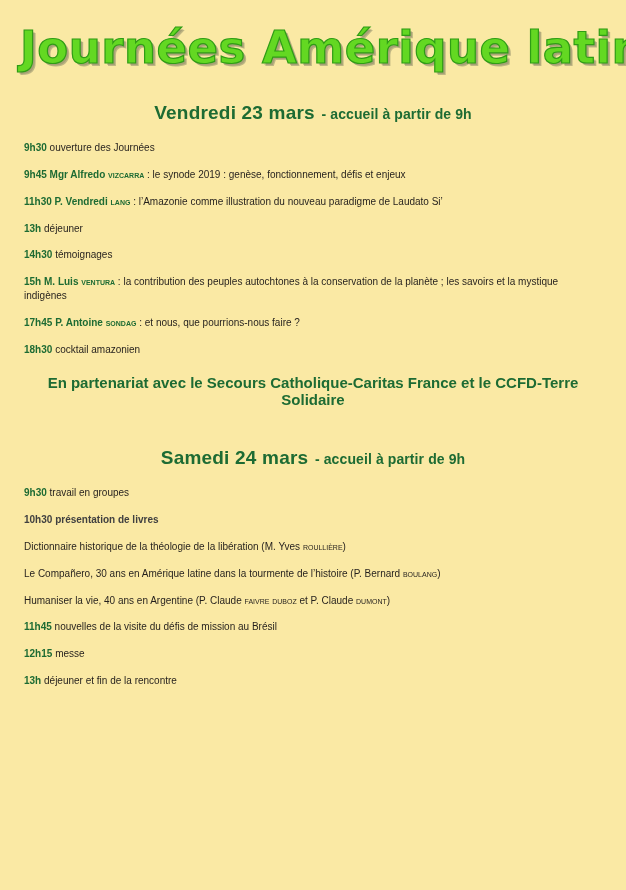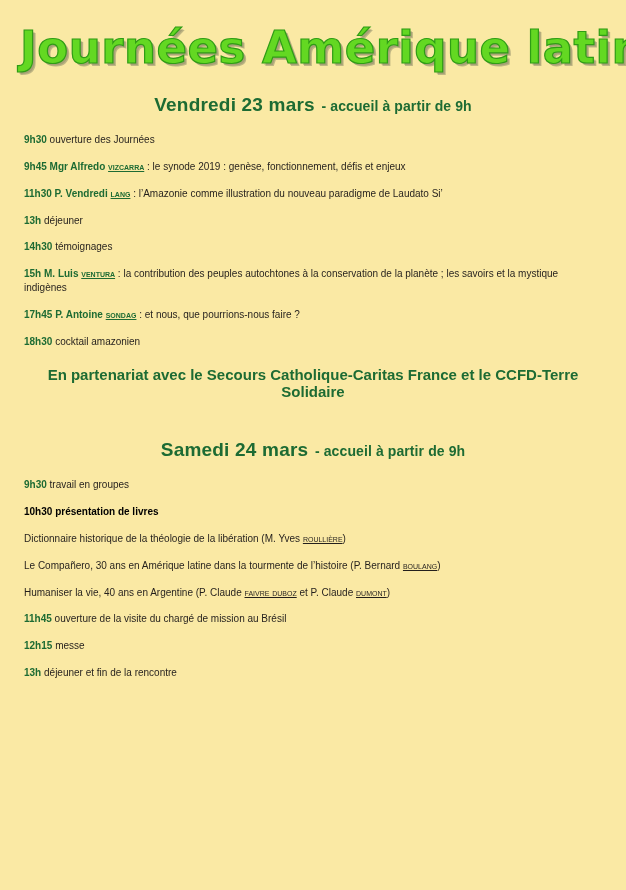--- a/index.html
+++ b/index.html
@@ -50,21 +50,21 @@
   .day-heading .day-name {
     font-size: 19px;
     font-weight: bold;
     letter-spacing: 0.2px;
   }
   .day-heading .day-note {
     font-size: 14px;
     font-weight: bold;
     letter-spacing: 0.1px;
   }
-  #vendredi-heading { margin-top: 18px; }
+  #vendredi-heading { margin-top: 26px; }
   #samedi-heading  { margin-top: 0; }
 
   
   .schedule {
     margin: 0;
     padding: 0;
     list-style: none;
   }
   .sched-item {
     font-size: 10px;
@@ -73,25 +73,24 @@
     margin: 0 0 13px 4px;
     padding-right: 22px;
   }
   .lead {
     color: #1d6b33;
     font-weight: bold;
   }
   .sc {
     font-variant: small-caps;
     text-transform: lowercase;
-    text-decoration: underline;
   }
   .desc { color: #231f1c; }
   .all-green {
-    color: #000000;
+    color: #404040;
     font-weight: bold;
   }
 
   
   .partner-note {
     text-align: center;
     color: #1d6b33;
     font-weight: bold;
     font-size: 15px;
     margin: 18px 0 0 0;
@@ -138,18 +137,18 @@
   </h2>
 
   <div class="spacer-vendredi"></div>
 
   <ul class="schedule" id="samedi-list">
       <li class="sched-item"><span class="lead">9h30</span><span class="desc"> travail en groupes</span></li>
       <li class="sched-item"><span class="all-green">10h30 présentation de livres</span></li>
       <li class="sched-item"><span class="desc">Dictionnaire historique de la théologie de la libération (M. Yves </span><span class="desc sc">ROULLIÈRE</span><span class="desc">)</span></li>
       <li class="sched-item"><span class="desc">Le Compañero, 30 ans en Amérique latine dans la tourmente de l’histoire (P. Bernard </span><span class="desc sc">BOULANG</span><span class="desc">)</span></li>
       <li class="sched-item"><span class="desc">Humaniser la vie, 40 ans en Argentine (P. Claude </span><span class="desc sc">FAIVRE DUBOZ</span><span class="desc"> et P. Claude </span><span class="desc sc">DUMONT</span><span class="desc">)</span></li>
-      <li class="sched-item"><span class="lead">11h45</span><span class="desc"> ouverture de la visite du chargé de mission au Brésil</span></li>
+      <li class="sched-item"><span class="lead">11h45</span><span class="desc"> nouvelles de la visite du défis de mission au Brésil</span></li>
       <li class="sched-item"><span class="lead">12h15</span><span class="desc"> messe</span></li>
       <li class="sched-item"><span class="lead">13h</span><span class="desc"> déjeuner et fin de la rencontre</span></li>
     </ul>
 
 </div>
 
 </body></html>

